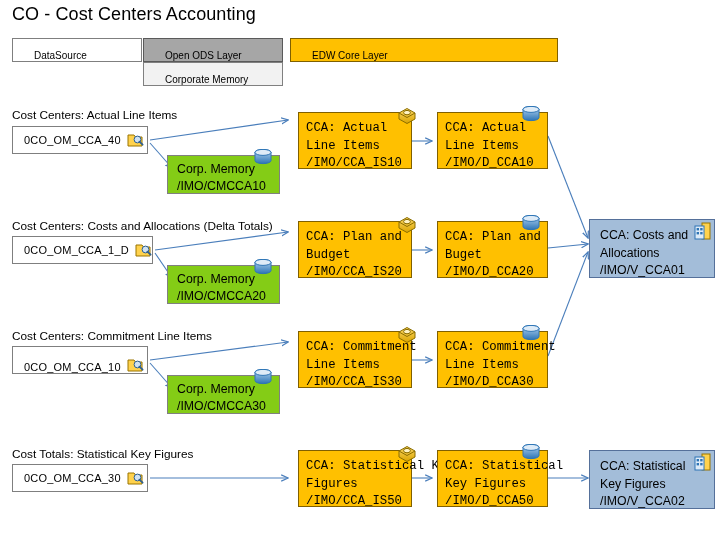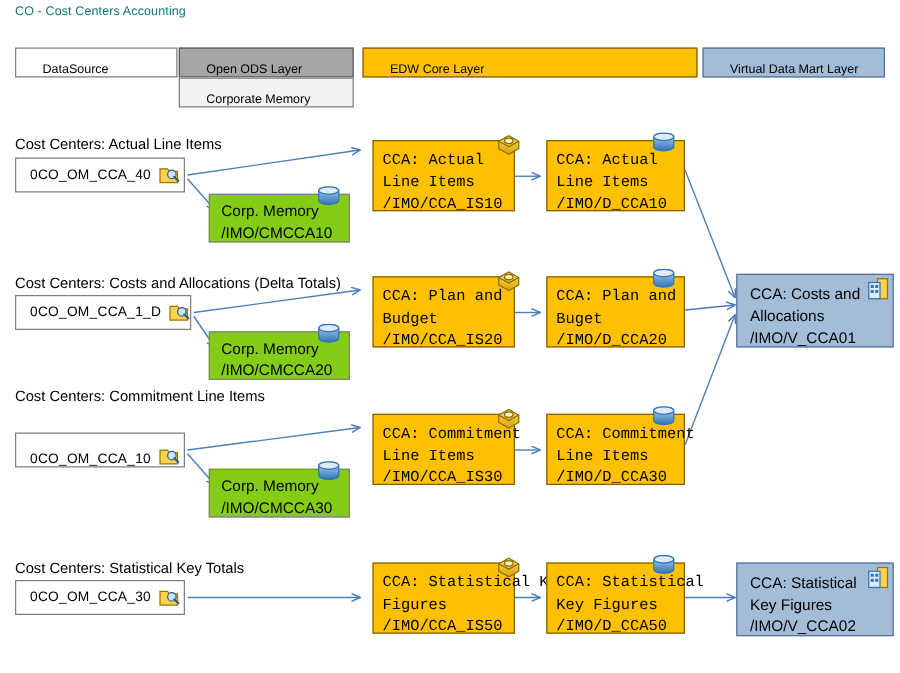--- a/index.html
+++ b/index.html
@@ -10,21 +10,21 @@
     overflow:hidden;
     position:relative;
     color:#000;
   }
   .stage{position:absolute;left:0;top:0;width:720px;height:538px;}
   .svg-layer{position:absolute;left:0;top:0;width:720px;height:538px;pointer-events:none;}
 
   
   .title{
     position:absolute;left:12px;top:4px;
-    font-size:10px;letter-spacing:.1px;color:#0f766e;
+    font-size:18px;letter-spacing:.1px;color:#000000;
     white-space:nowrap;
   }
 
   
   .legend-box{
     position:absolute;box-sizing:border-box;
     border:1px solid #808080;
     font-size:10px;line-height:1.1;
     display:flex;align-items:flex-end;
     padding-left:21px;
@@ -137,23 +137,20 @@
   </div>
   <div class="legend-box lg-ods">
     <span>Open ODS Layer</span>
   </div>
   <div class="legend-box lg-edw">
     <span>EDW Core Layer</span>
   </div>
   <div class="legend-box lg-cm">
     <span>Corporate Memory</span>
   </div>
-  <div class="legend-box lg-vdm">
-    <span>Virtual Data Mart Layer</span>
-  </div>
 
   <div class="caption" style="left:12px;top:108px;">Cost Centers: Actual Line Items</div>
   <div class="ds-box" style="left:12px;top:126px;width:136px;height:28px;">
     <span>0CO_OM_CCA_40</span>
     <span class="ds-icon">
       <svg width="17" height="16" viewBox="0 0 17 16">
         <path d="M1,3 L7,3 L8.5,5 L15,5 L15,14 L1,14 Z" fill="#ffd24d" stroke="#9a7400" stroke-width="1"></path>
         <circle cx="10.5" cy="7.5" r="3.4" fill="#cfe2f3" stroke="#2e5f8f" stroke-width="1"></circle>
         <path d="M12.4,9.6 L15.6,12.6" stroke="#2e5f8f" stroke-width="1.8" stroke-linecap="round"></path>
       </svg>
@@ -251,21 +248,21 @@
         <rect x="6.2" y="6" width="2.4" height="2.4" fill="#2e75b6"></rect>
         <rect x="2.6" y="10" width="2.4" height="2.4" fill="#2e75b6"></rect>
         <rect x="6.2" y="10" width="2.4" height="2.4" fill="#2e75b6"></rect>
       </svg>
     </span>
     <span class="txtline">CCA: Costs and</span>
     <span class="txtline">Allocations</span>
     <span class="txtline">/IMO/V_CCA01</span>
   </div>
 
-  <div class="caption" style="left:12px;top:310px;">Cost Centers: Commitment Line Items</div>
+  <div class="caption" style="left:12px;top:329px;">Cost Centers: Commitment Line Items</div>
   <div class="ds-box" style="left:12px;top:346px;width:136px;height:28px;align-items:flex-end;">
     <span>0CO_OM_CCA_10</span>
     <span class="ds-icon">
       <svg width="17" height="16" viewBox="0 0 17 16">
         <path d="M1,3 L7,3 L8.5,5 L15,5 L15,14 L1,14 Z" fill="#ffd24d" stroke="#9a7400" stroke-width="1"></path>
         <circle cx="10.5" cy="7.5" r="3.4" fill="#cfe2f3" stroke="#2e5f8f" stroke-width="1"></circle>
         <path d="M12.4,9.6 L15.6,12.6" stroke="#2e5f8f" stroke-width="1.8" stroke-linecap="round"></path>
       </svg>
     </span>
   </div>
@@ -298,21 +295,21 @@
         <ellipse cx="10" cy="3.4" rx="8" ry="3" fill="#bdd7ee" stroke="#2e75b6" stroke-width="1"></ellipse>
         <path d="M2,3.4 L2,11.6 A8,3 0 0,0 18,11.6 L18,3.4" fill="url(#gBl)" stroke="#2e75b6" stroke-width="1"></path>
         <ellipse cx="10" cy="3.4" rx="8" ry="3" fill="#deebf7" stroke="#2e75b6" stroke-width="1"></ellipse>
       </svg>
     </span>
     <span class="txtline">CCA: Commitment</span>
     <span class="txtline">Line Items</span>
     <span class="txtline">/IMO/D_CCA30</span>
   </div>
 
-  <div class="caption" style="left:12px;top:447px;">Cost Centers: Statistical Key Totals</div>
+  <div class="caption" style="left:12px;top:447px;">Cost Totals: Statistical Key Figures</div>
   <div class="ds-box" style="left:12px;top:464px;width:136px;height:28px;">
     <span>0CO_OM_CCA_30</span>
     <span class="ds-icon">
       <svg width="17" height="16" viewBox="0 0 17 16">
         <path d="M1,3 L7,3 L8.5,5 L15,5 L15,14 L1,14 Z" fill="#ffd24d" stroke="#9a7400" stroke-width="1"></path>
         <circle cx="10.5" cy="7.5" r="3.4" fill="#cfe2f3" stroke="#2e5f8f" stroke-width="1"></circle>
         <path d="M12.4,9.6 L15.6,12.6" stroke="#2e5f8f" stroke-width="1.8" stroke-linecap="round"></path>
       </svg>
     </span>
   </div>

